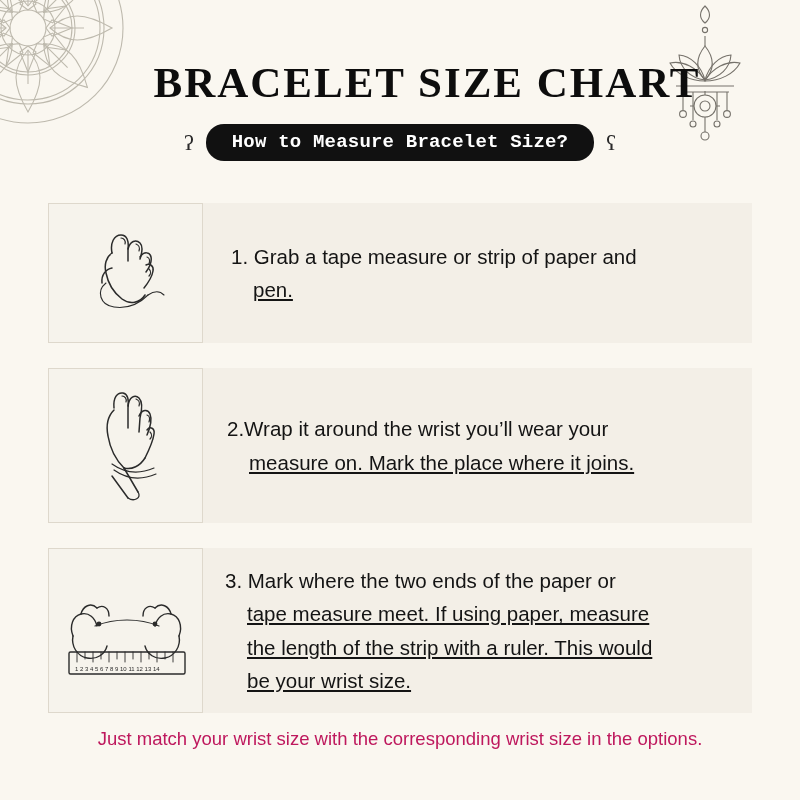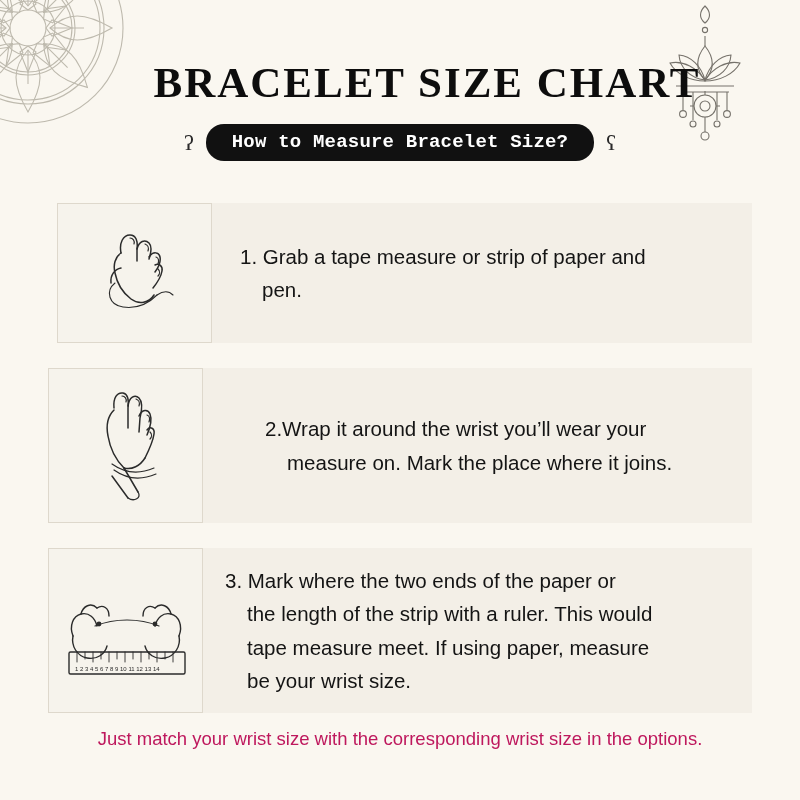--- a/index.html
+++ b/index.html
@@ -107,30 +107,30 @@
   .step-img svg { display: block; }
   .step-text {
     flex: 1;
     display: flex;
     align-items: center;
     padding: 6px 18px 6px 24px;
     font-size: 20.5px;
     line-height: 1.62;
     color: #141414;
   }
-  .step-1 { height: 140px; margin-left: 9px; }
-  .step-2 { height: 155px; gap: 38px; }
+  .step-1 { height: 140px; }
+  .step-2 { height: 155px; }
   .step-3 { height: 165px; }
 
   .step-1 .step-text { padding-left: 28px; }
   .step-2 .step-text { padding-left: 24px; }
   .step-3 .step-text { padding-left: 22px; }
 
   .indent-line { display: block; }
-  .hang { padding-left: 22px; display: block; }
+  .hang { padding-left: 22px; display: block; text-decoration: underline; }
 
   
   .footer {
     position: absolute;
     top: 728px;
     left: 0;
     width: 800px;
     text-align: center;
     font-size: 18.5px;
     color: #be185d;
@@ -314,22 +314,22 @@
 
           <rect x="14" y="86" width="116" height="22" rx="1.5"></rect>
           <path d="M22 86 L22 96 M30 86 L30 93 M38 86 L38 96 M46 86 L46 93 M54 86 L54 96 M62 86 L62 93 M70 86 L70 96 M78 86 L78 93 M86 86 L86 96 M94 86 L94 93 M102 86 L102 96 M110 86 L110 93 M118 86 L118 96" stroke-width="0.9"></path>
           <text x="20" y="105" font-family="Liberation Sans, sans-serif" font-size="6" fill="#2b2b2b" stroke="none">1 2 3 4 5 6 7 8 9 10 11 12 13 14</text>
         </g>
       </svg>
     </div>
     <div class="step-text">
       <span>
         <span class="indent-line">3. Mark where the two ends of the paper or</span>
+        <span class="hang">tape measure meet. If using paper, measure</span>
         <span class="hang">the length of the strip with a ruler. This would</span>
-        <span class="hang">tape measure meet. If using paper, measure</span>
         <span class="hang">be your wrist size.</span>
       </span>
     </div>
   </div>
 
 </div>
 
 <div class="footer">Just match your wrist size with the corresponding wrist size in the options.</div>
 
 </body></html>

